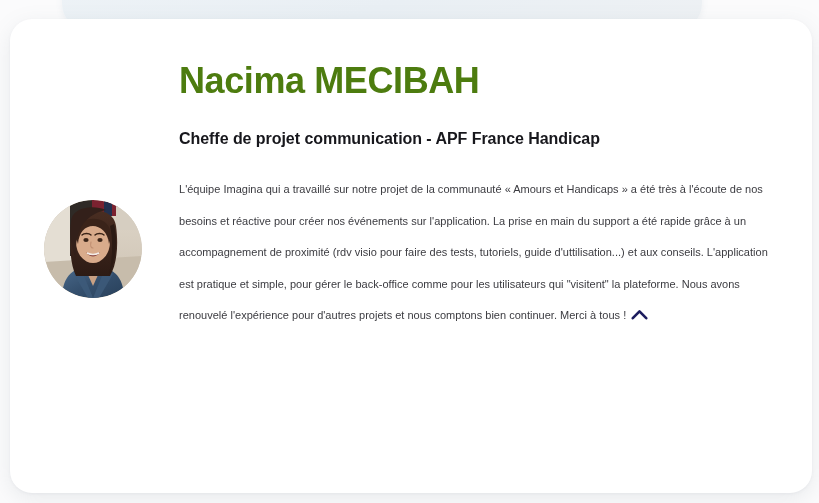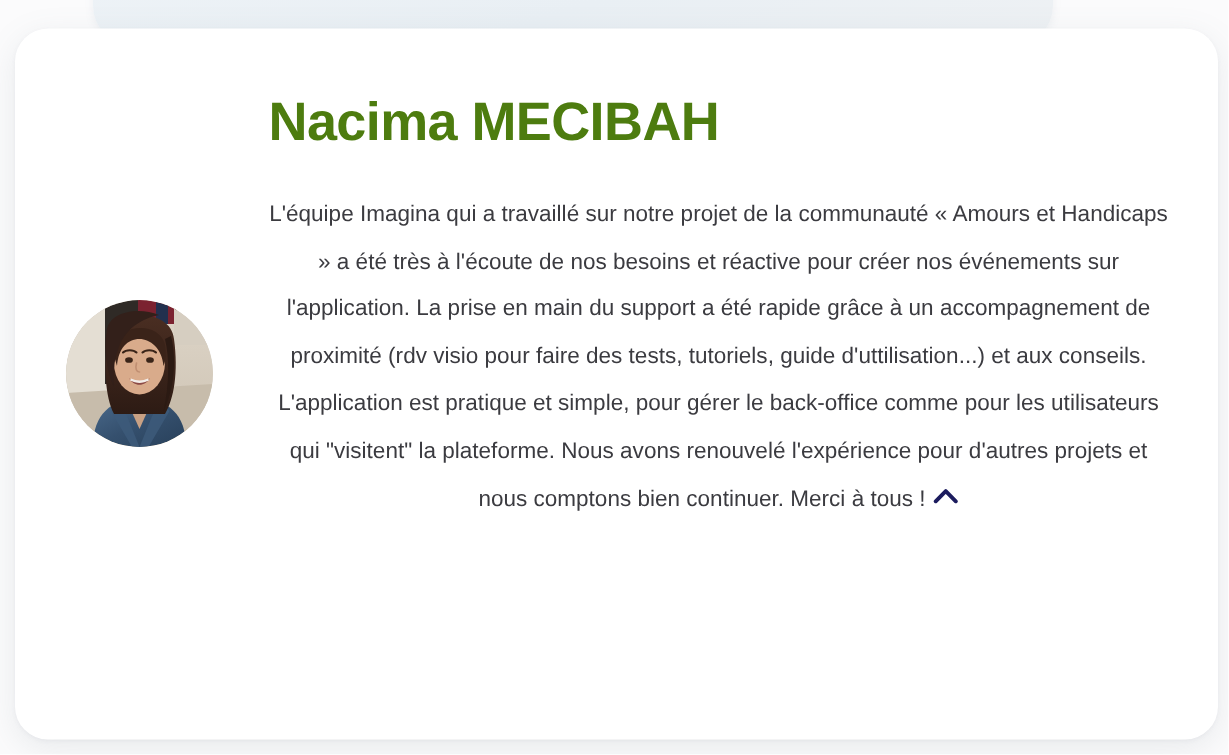--- a/index.html
+++ b/index.html
@@ -91,26 +91,25 @@
     font-weight: bold;
     line-height: 22px;
     letter-spacing: -0.05px;
     color: #17171c;
   }
 
   .quote {
     margin: 0;
     padding-top: 24px;
     width: 600px;
-    font-size: 15px;
+    font-size: 11px;
     font-weight: normal;
     line-height: 31.6px;
     color: #3b3b40;
     letter-spacing: 0.01px;
-    text-align: center;
   }
 
   .collapse-btn {
     display: inline-block;
     vertical-align: middle;
     margin-left: 5px;
     position: relative;
     top: -2px;
     cursor: pointer;
     line-height: 0;
@@ -173,20 +172,21 @@
           <path d="M43 53 C47 55 51 55 55 53" stroke="#f2ece8" stroke-width="1.5" fill="none"></path>
           <path d="M47 42 C46 46 47 48 49 48" stroke="#c08f72" stroke-width="1.1" fill="none" stroke-linecap="round"></path>
         </g>
       </svg>
     </div>
 
     <div class="content">
 
       <h1 class="name">Nacima MECIBAH</h1>
 
+      <h2 class="role">Cheffe de projet communication - APF France Handicap</h2>
 
       <p class="quote"><span>L'équipe Imagina qui a travaillé sur notre projet de la communauté « Amours et Handicaps » a été très à l'écoute de nos besoins et réactive pour créer nos événements sur l'application. La prise en main du support a été rapide grâce à un accompagnement de proximité (rdv visio pour faire des tests, tutoriels, guide d'uttilisation...) et aux conseils. L'application est pratique et simple, pour gérer le back-office comme pour les utilisateurs qui "visitent" la plateforme. Nous avons renouvelé l'expérience pour d'autres projets et nous comptons bien continuer. Merci à tous !</span><span class="collapse-btn">
           <svg width="17" height="11" viewBox="0 0 17 11" xmlns="http://www.w3.org/2000/svg" aria-hidden="true">
             <path d="M1.8 9.2 L8.5 2.4 L15.2 9.2" stroke="#1c1c5e" stroke-width="2.6" fill="none" stroke-linecap="round" stroke-linejoin="round"></path>
           </svg>
         </span></p>
 
     </div>
 
   </div>

